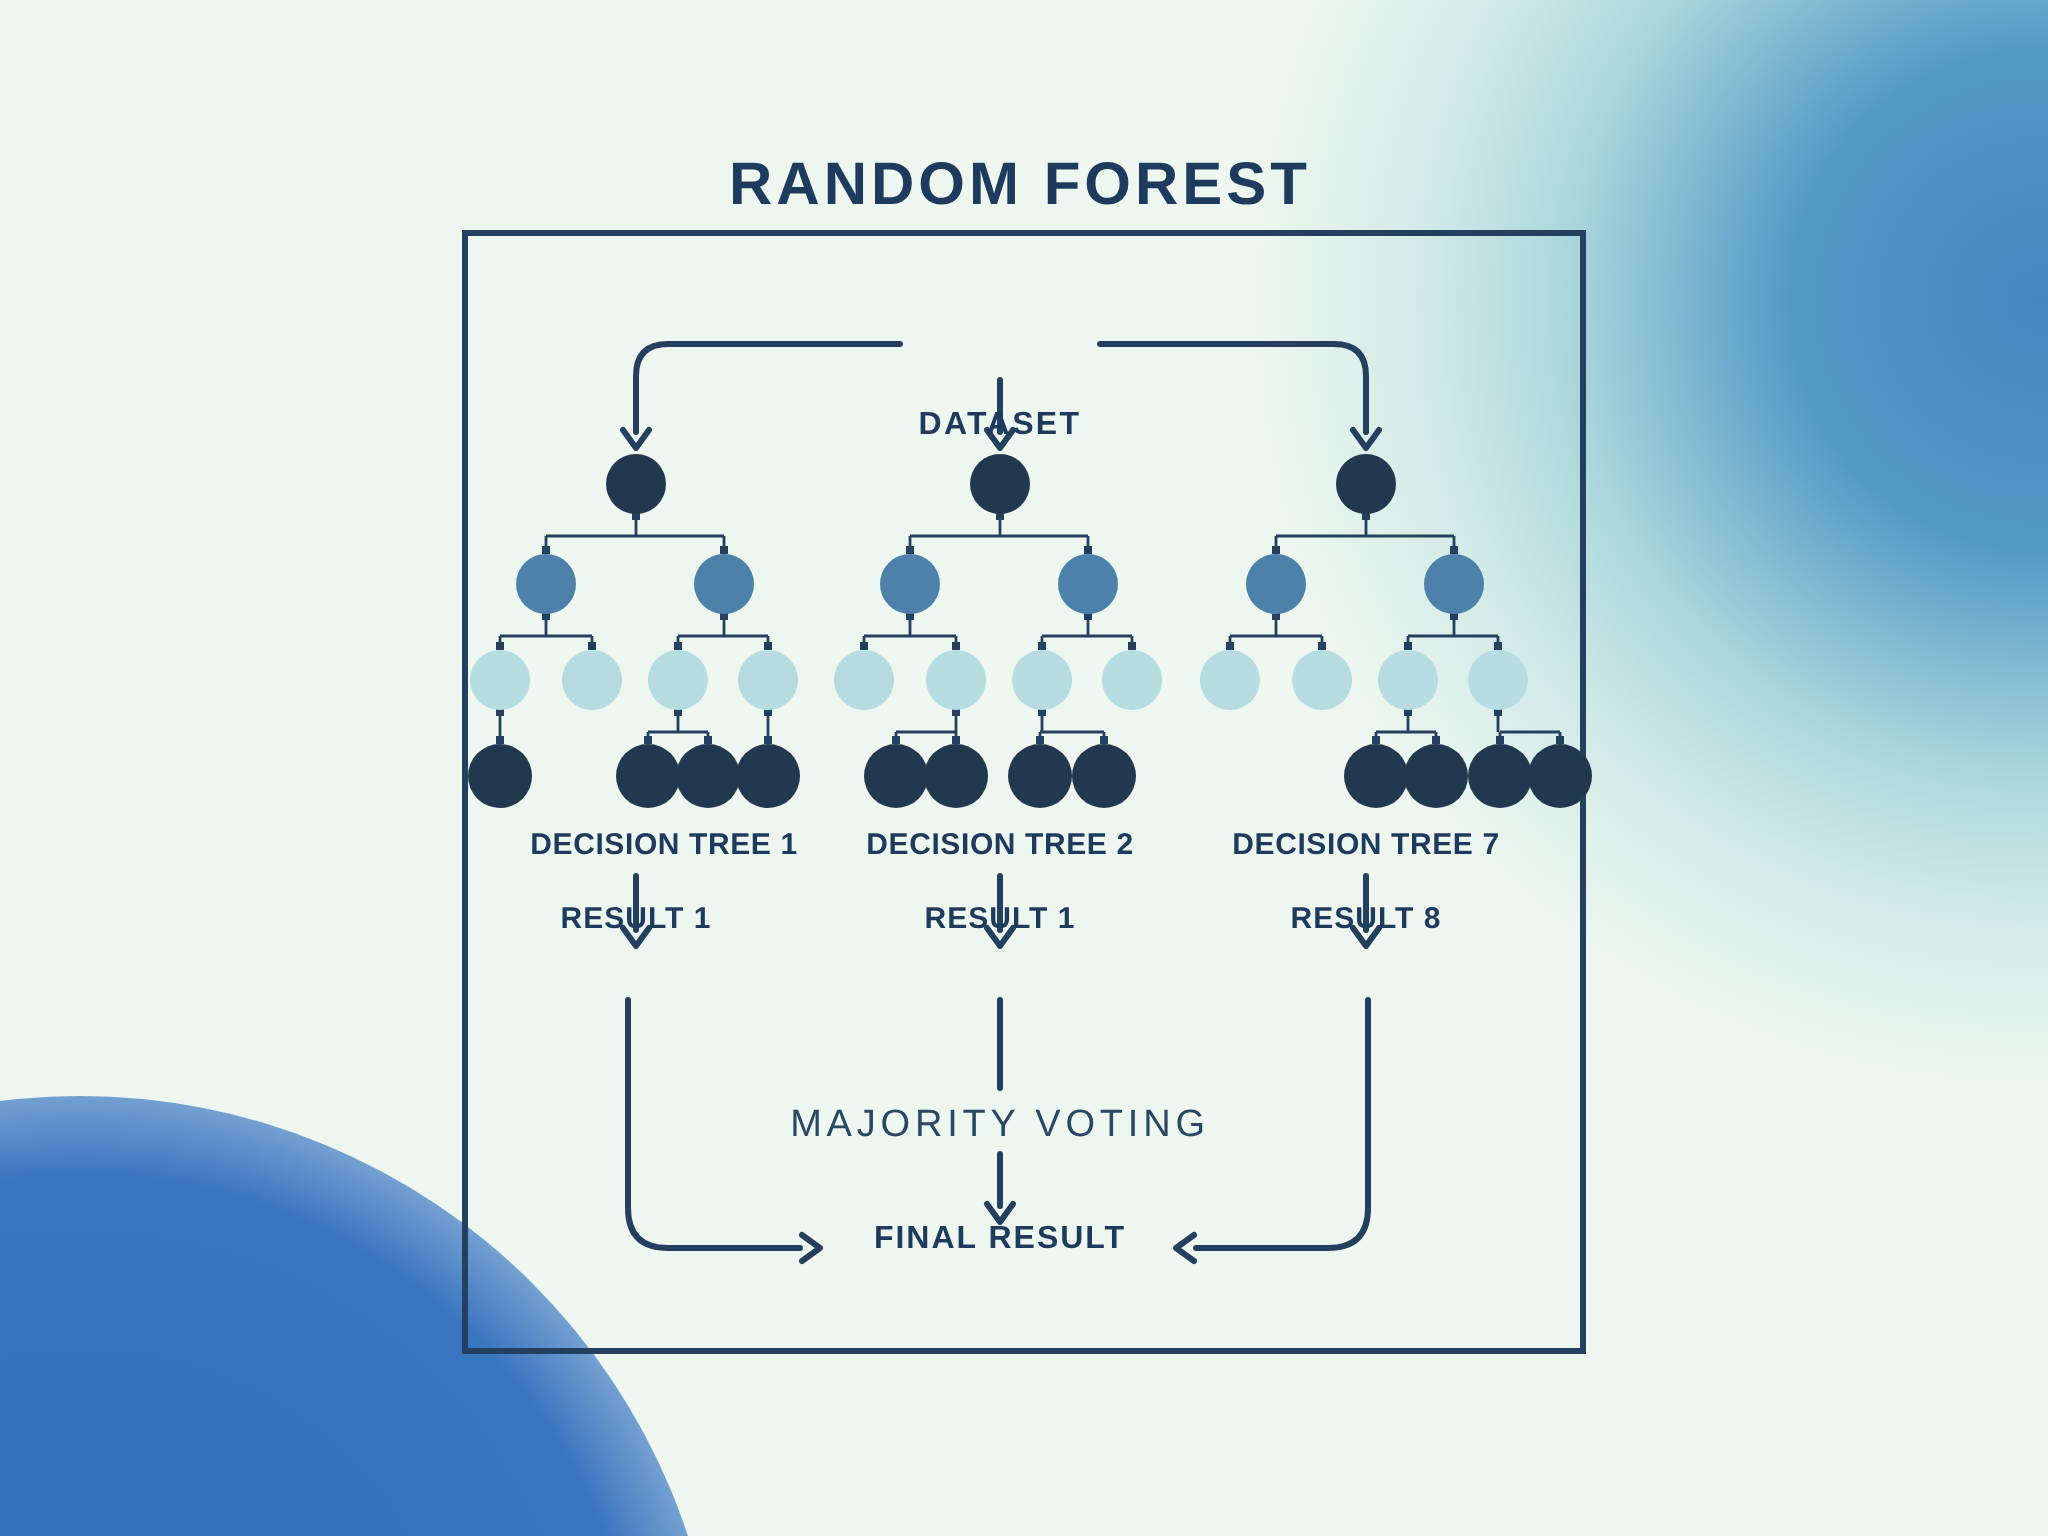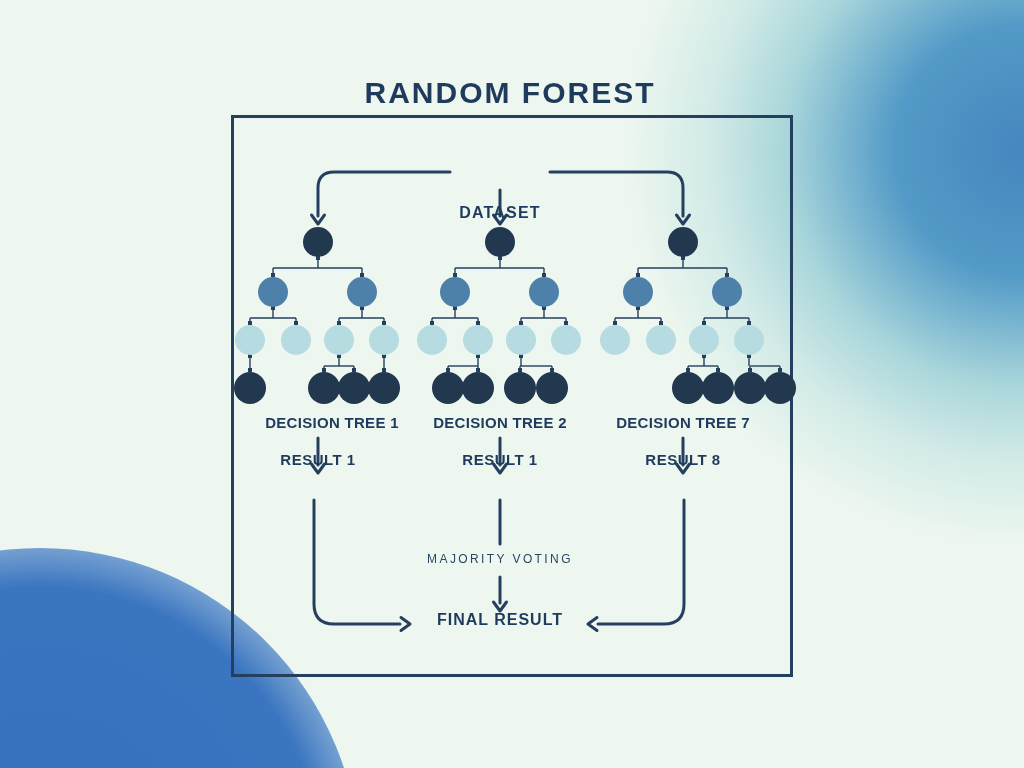--- a/index.html
+++ b/index.html
@@ -32,21 +32,21 @@
   }
   #diagram-svg{position:absolute;left:0;top:0;z-index:2;}
   .lbl{
     position:absolute;transform:translateX(-50%);
     color:var(--text-navy,#1e3a5c);font-weight:bold;white-space:nowrap;z-index:3;
   }
   .title{top:76px;left:510px;font-size:30px;letter-spacing:2px;}
   .dataset{top:164px;left:500px;font-size:16px;letter-spacing:1.2px;margin-top:40px;}
   .decision{top:414px;font-size:15px;letter-spacing:0.3px;}
   .result{top:451px;font-size:15px;letter-spacing:0.5px;}
-  .majority{top:552px;left:500px;font-size:12px;letter-spacing:2.4px;font-weight:normal;color:#2a4763;}
+  .majority{top:552px;left:500px;font-size:19px;letter-spacing:2.4px;font-weight:normal;color:#2a4763;}
   .final{top:611px;left:500px;font-size:16px;letter-spacing:1px;}
 </style>
 </head>
 <body>
 
 <div class="blob blob-top-right"></div>
 <div class="blob blob-bottom-left"></div>
 
 <div class="lbl title">RANDOM FOREST</div>
 <div class="frame"></div>

